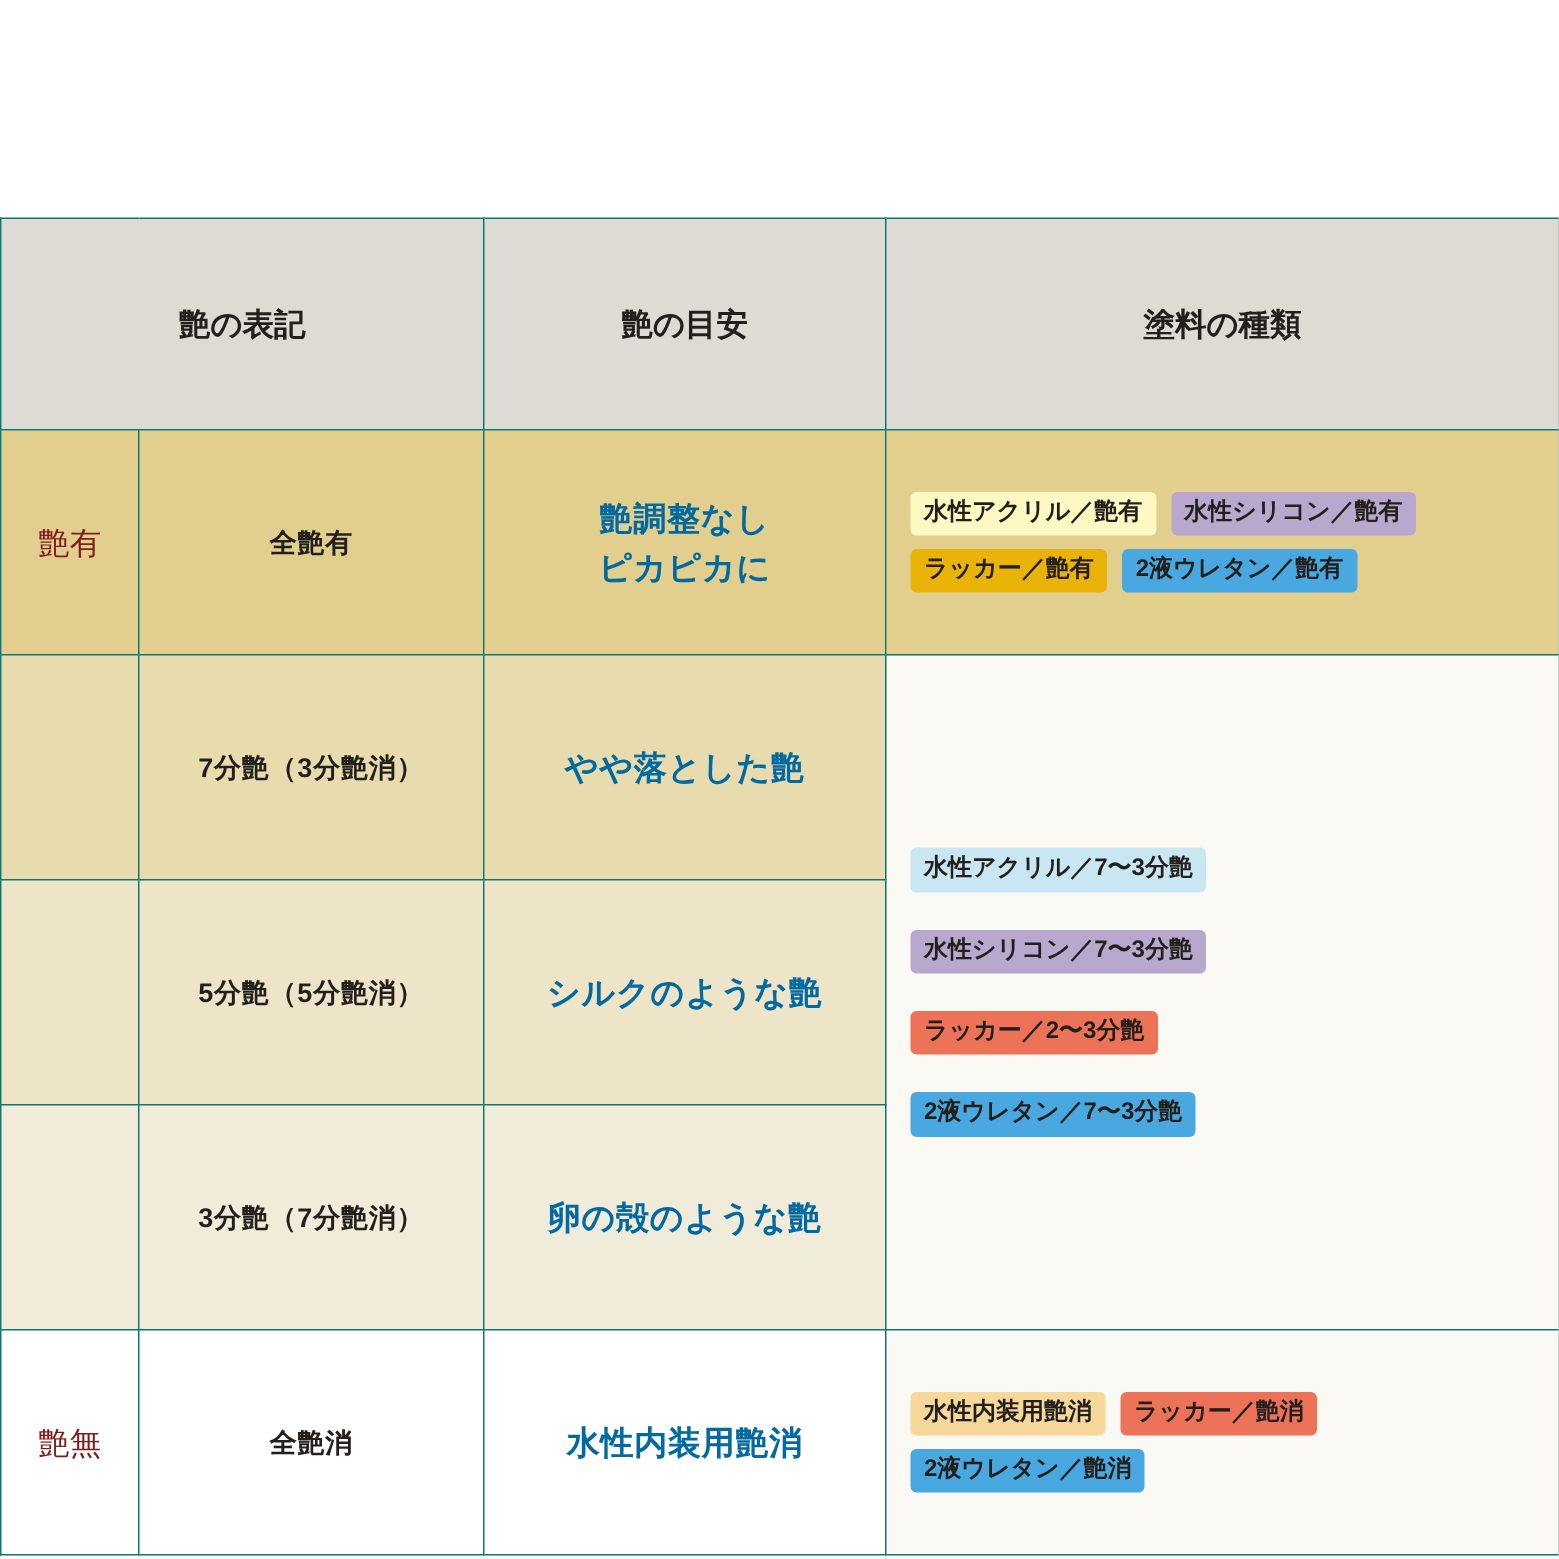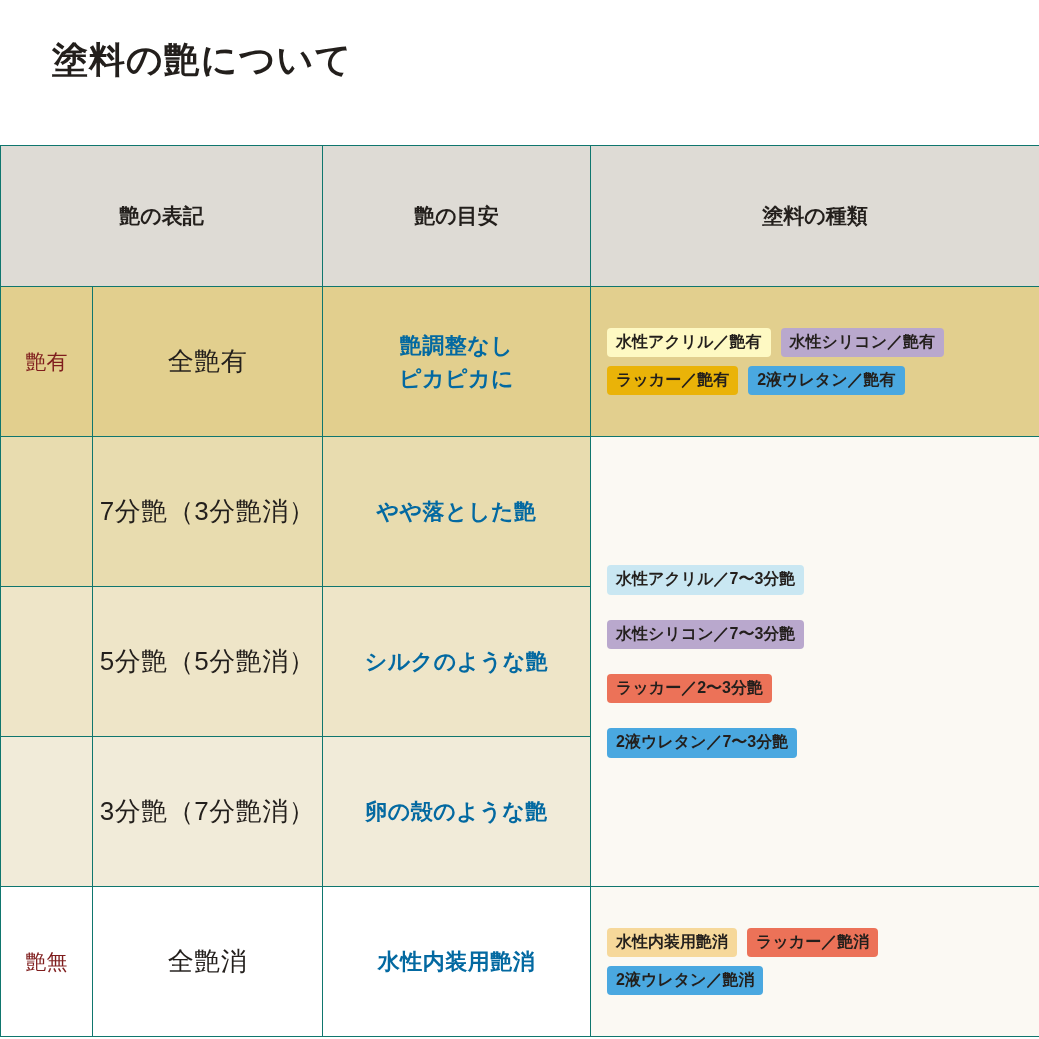--- a/index.html
+++ b/index.html
@@ -53,22 +53,22 @@
     font-size: 21px;
     font-weight: 700;
     color: #231f1c;
   }
   .rowlabel {
     font-size: 21px;
     font-weight: 400;
     color: #7f1d1d;
   }
   .notation {
-    font-size: 26px;
-    font-weight: 400;
+    font-size: 18px;
+    font-weight: 700;
     color: #231f1c;
     letter-spacing: 0.5px;
   }
   .guide {
     font-size: 22px;
     font-weight: 700;
     color: #0369a1;
     line-height: 1.5;
     letter-spacing: 0.5px;
   }
@@ -106,21 +106,20 @@
   .rowB { height: 150px; }
   .rowC { height: 150px; }
   .rowD { height: 150px; }
   .rowE { height: 150px; }
 </style>
 </head>
 <body>
 
 <div class="page">
 
-  <div class="page-title">塗料の艶について</div>
 
   <table class="gloss-table">
     <colgroup>
       <col class="col-a">
         <col class="col-b">
         <col class="col-c">
         <col class="col-d">
     </colgroup>
     <thead>
       <tr>

